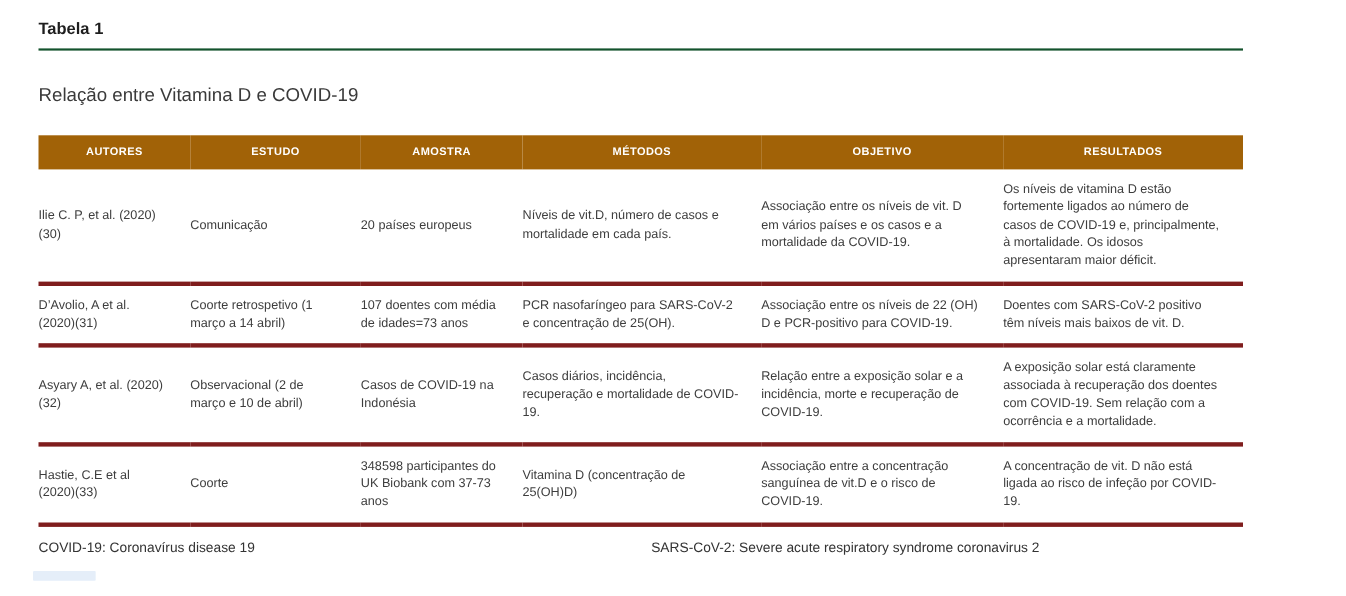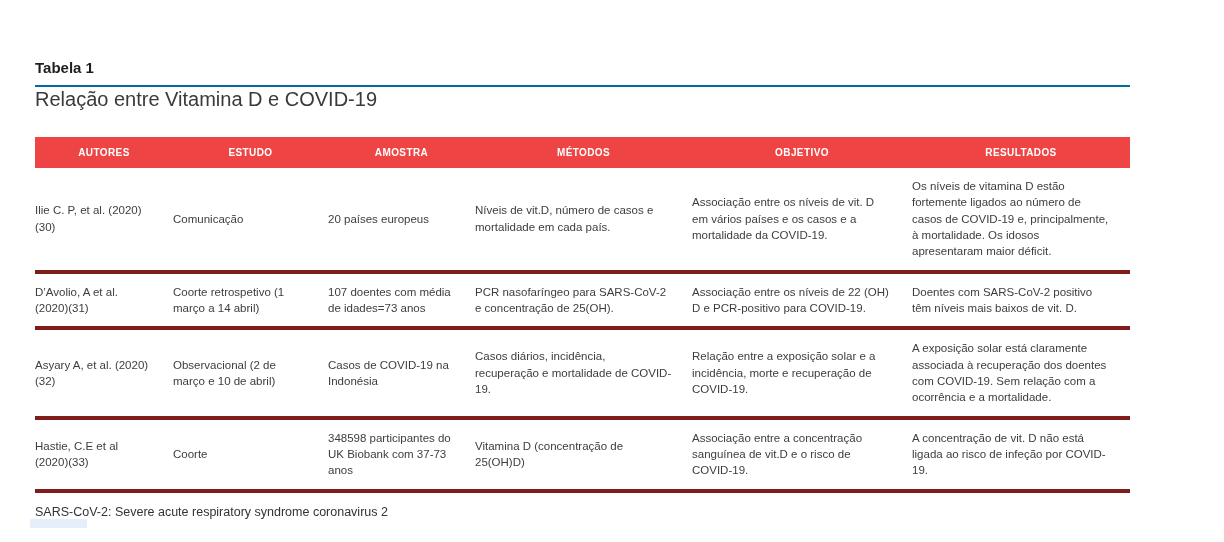--- a/index.html
+++ b/index.html
@@ -19,36 +19,35 @@
     position: absolute;
     left: 35px;
     top: 18px;
     width: 1095px;
   }
   .table-label {
     font-size: 15px;
     font-weight: bold;
     color: #1e1e1e;
     padding-bottom: 9px;
-    border-bottom: 2px solid #0369a1;
-    margin-top: 41px;
+    border-bottom: 2px solid #14532d;
   }
   .table-title {
-    margin-top: 1px;
-    font-size: 20px;
+    margin-top: 31px;
+    font-size: 17px;
     color: #3a3a3a;
   }
   table.vitd {
     width: 100%;
     border-collapse: collapse;
     table-layout: fixed;
     margin-top: 26px;
   }
   table.vitd th {
-    background: #ef4444;
+    background: #a16207;
     color: #ffffff;
     font-size: 10px;
     font-weight: bold;
     letter-spacing: 0.4px;
     padding: 10px 4px;
     text-align: center;
   }
   table.vitd td {
     font-size: 11.5px;
     color: #3d3d3d;
@@ -140,20 +139,21 @@
           <td>348598 participantes do UK Biobank com 37-73 anos</td>
           <td>Vitamina D (concentração de 25(OH)D)</td>
           <td>Associação entre a concentração sanguínea de vit.D e o risco de COVID-19.</td>
           <td>A concentração de vit. D não está ligada ao risco de infeção por COVID-19.</td>
         </tr>
       </tbody>
     </table>
 
     <div class="footnotes">
       <div class="fn-row">
+        <span class="fn-left">COVID-19: Coronavírus disease 19</span>
         <span class="fn-right">SARS-CoV-2: Severe acute respiratory syndrome coronavirus 2</span>
       </div>
     </div>
 
   </div>
 
   <div class="selection-artifact"></div>
 </div>
 
 </body></html>

